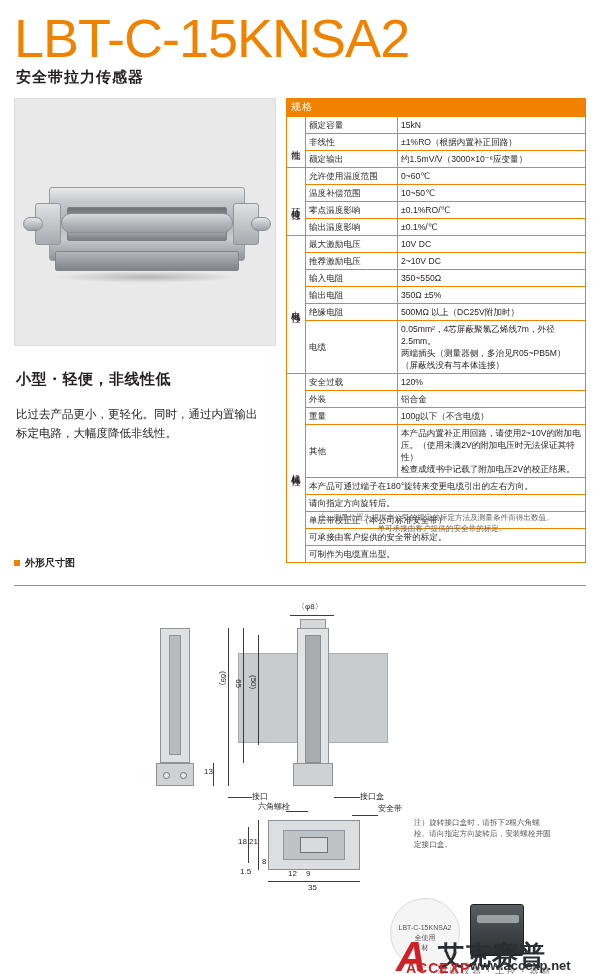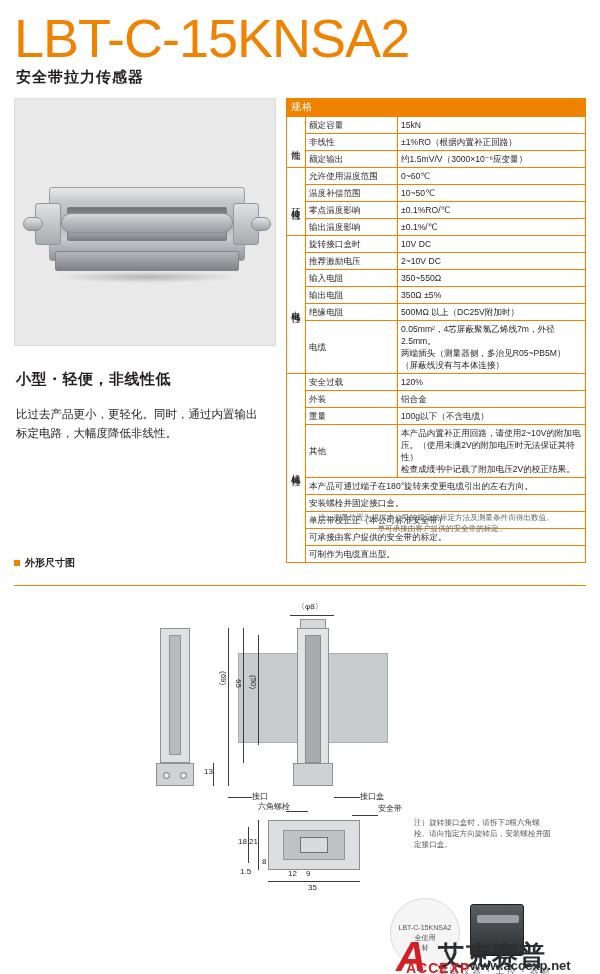--- a/index.html
+++ b/index.html
@@ -309,21 +309,21 @@
           <tr>
             <td class="lbl">零点温度影响</td>
             <td class="val">±0.1%RO/℃</td>
           </tr>
           <tr>
             <td class="lbl">输出温度影响</td>
             <td class="val">±0.1%/℃</td>
           </tr>
           <tr>
             <td class="cat" rowspan="6"><span>电气特性</span></td>
-            <td class="lbl">旋转接口盒时</td>
+            <td class="lbl">最大激励电压</td>
             <td class="val">10V DC</td>
           </tr>
           <tr>
             <td class="lbl">推荐激励电压</td>
             <td class="val">2~10V DC</td>
           </tr>
           <tr>
             <td class="lbl">输入电阻</td>
             <td class="val">350~550Ω</td>
           </tr>
@@ -353,21 +353,21 @@
             <td class="val">100g以下（不含电缆）</td>
           </tr>
           <tr>
             <td class="lbl">其他</td>
             <td class="val">本产品内置补正用回路，请使用2~10V的附加电压。（使用未满2V的附加电压时无法保证其特性）<br>检查成绩书中记载了附加电压2V的校正结果。</td>
           </tr>
           <tr>
             <td class="full" colspan="2">本产品可通过端子在180°旋转来变更电缆引出的左右方向。</td>
           </tr>
           <tr>
-            <td class="full" colspan="2">安装螺栓并固定接口盒。</td>
+            <td class="full" colspan="2">请向指定方向旋转后。</td>
           </tr>
           <tr>
             <td class="full" colspan="2">单层带校正正（本公司标准安全带）</td>
           </tr>
           <tr>
             <td class="full" colspan="2">可承接由客户提供的安全带的标定。</td>
           </tr>
           <tr>
             <td class="full" colspan="2">可制作为电缆直出型。</td>
           </tr>

